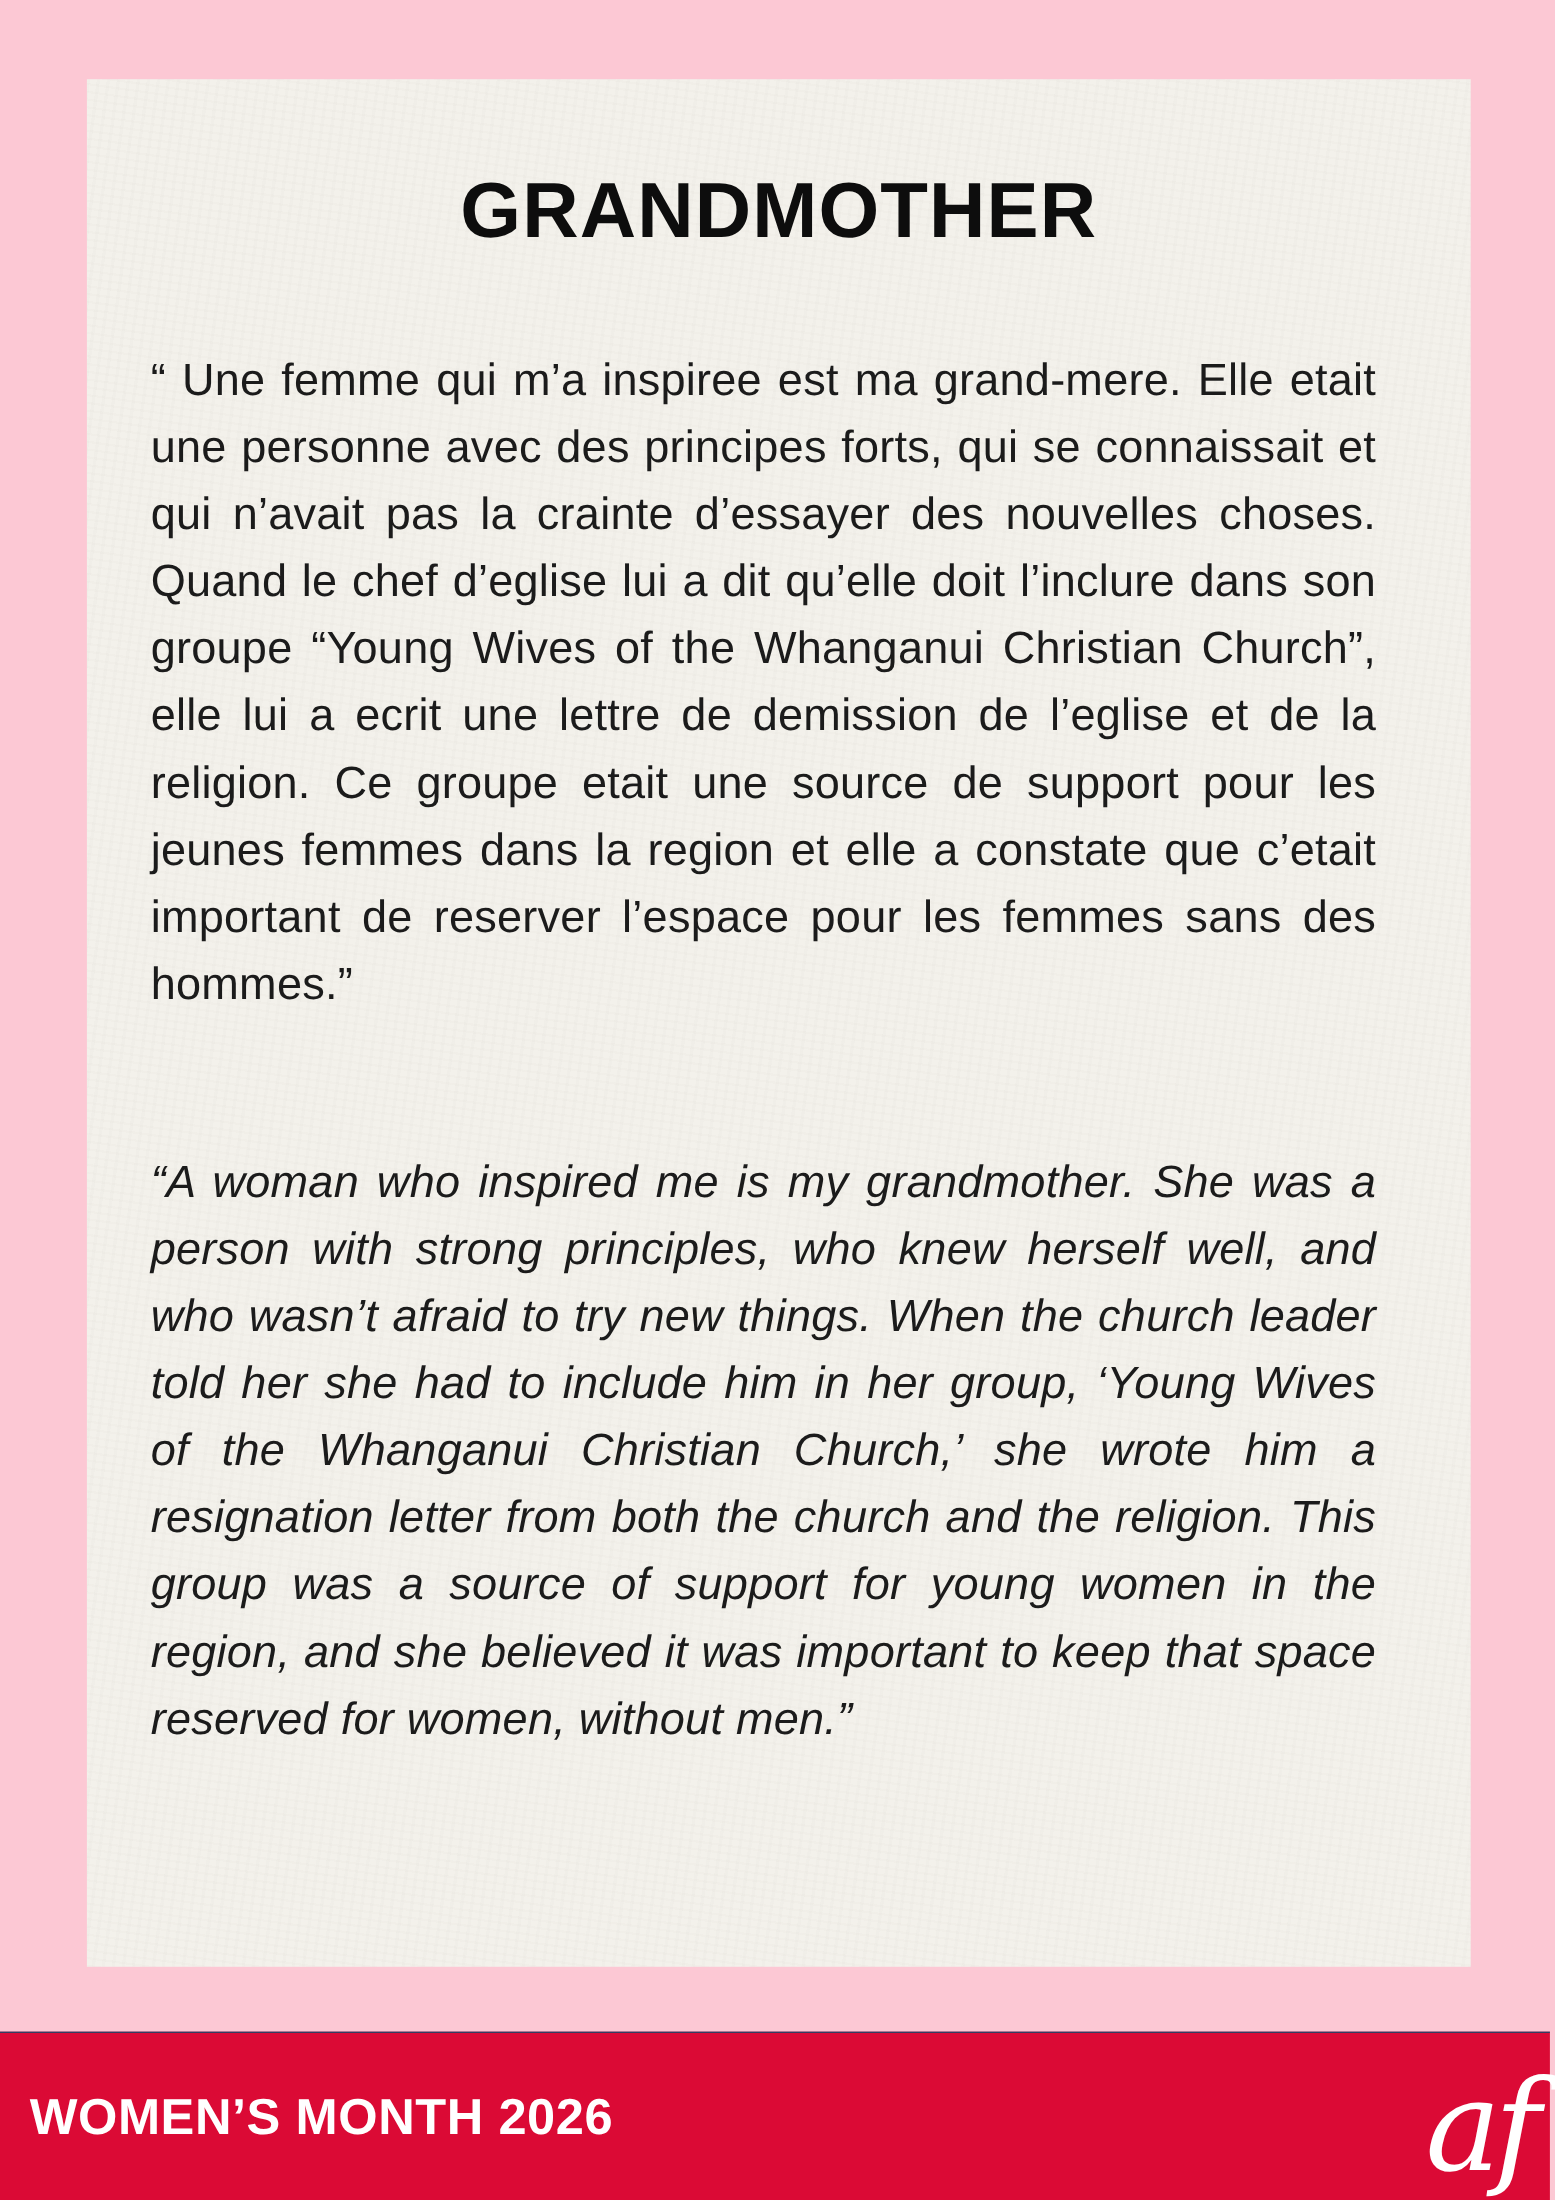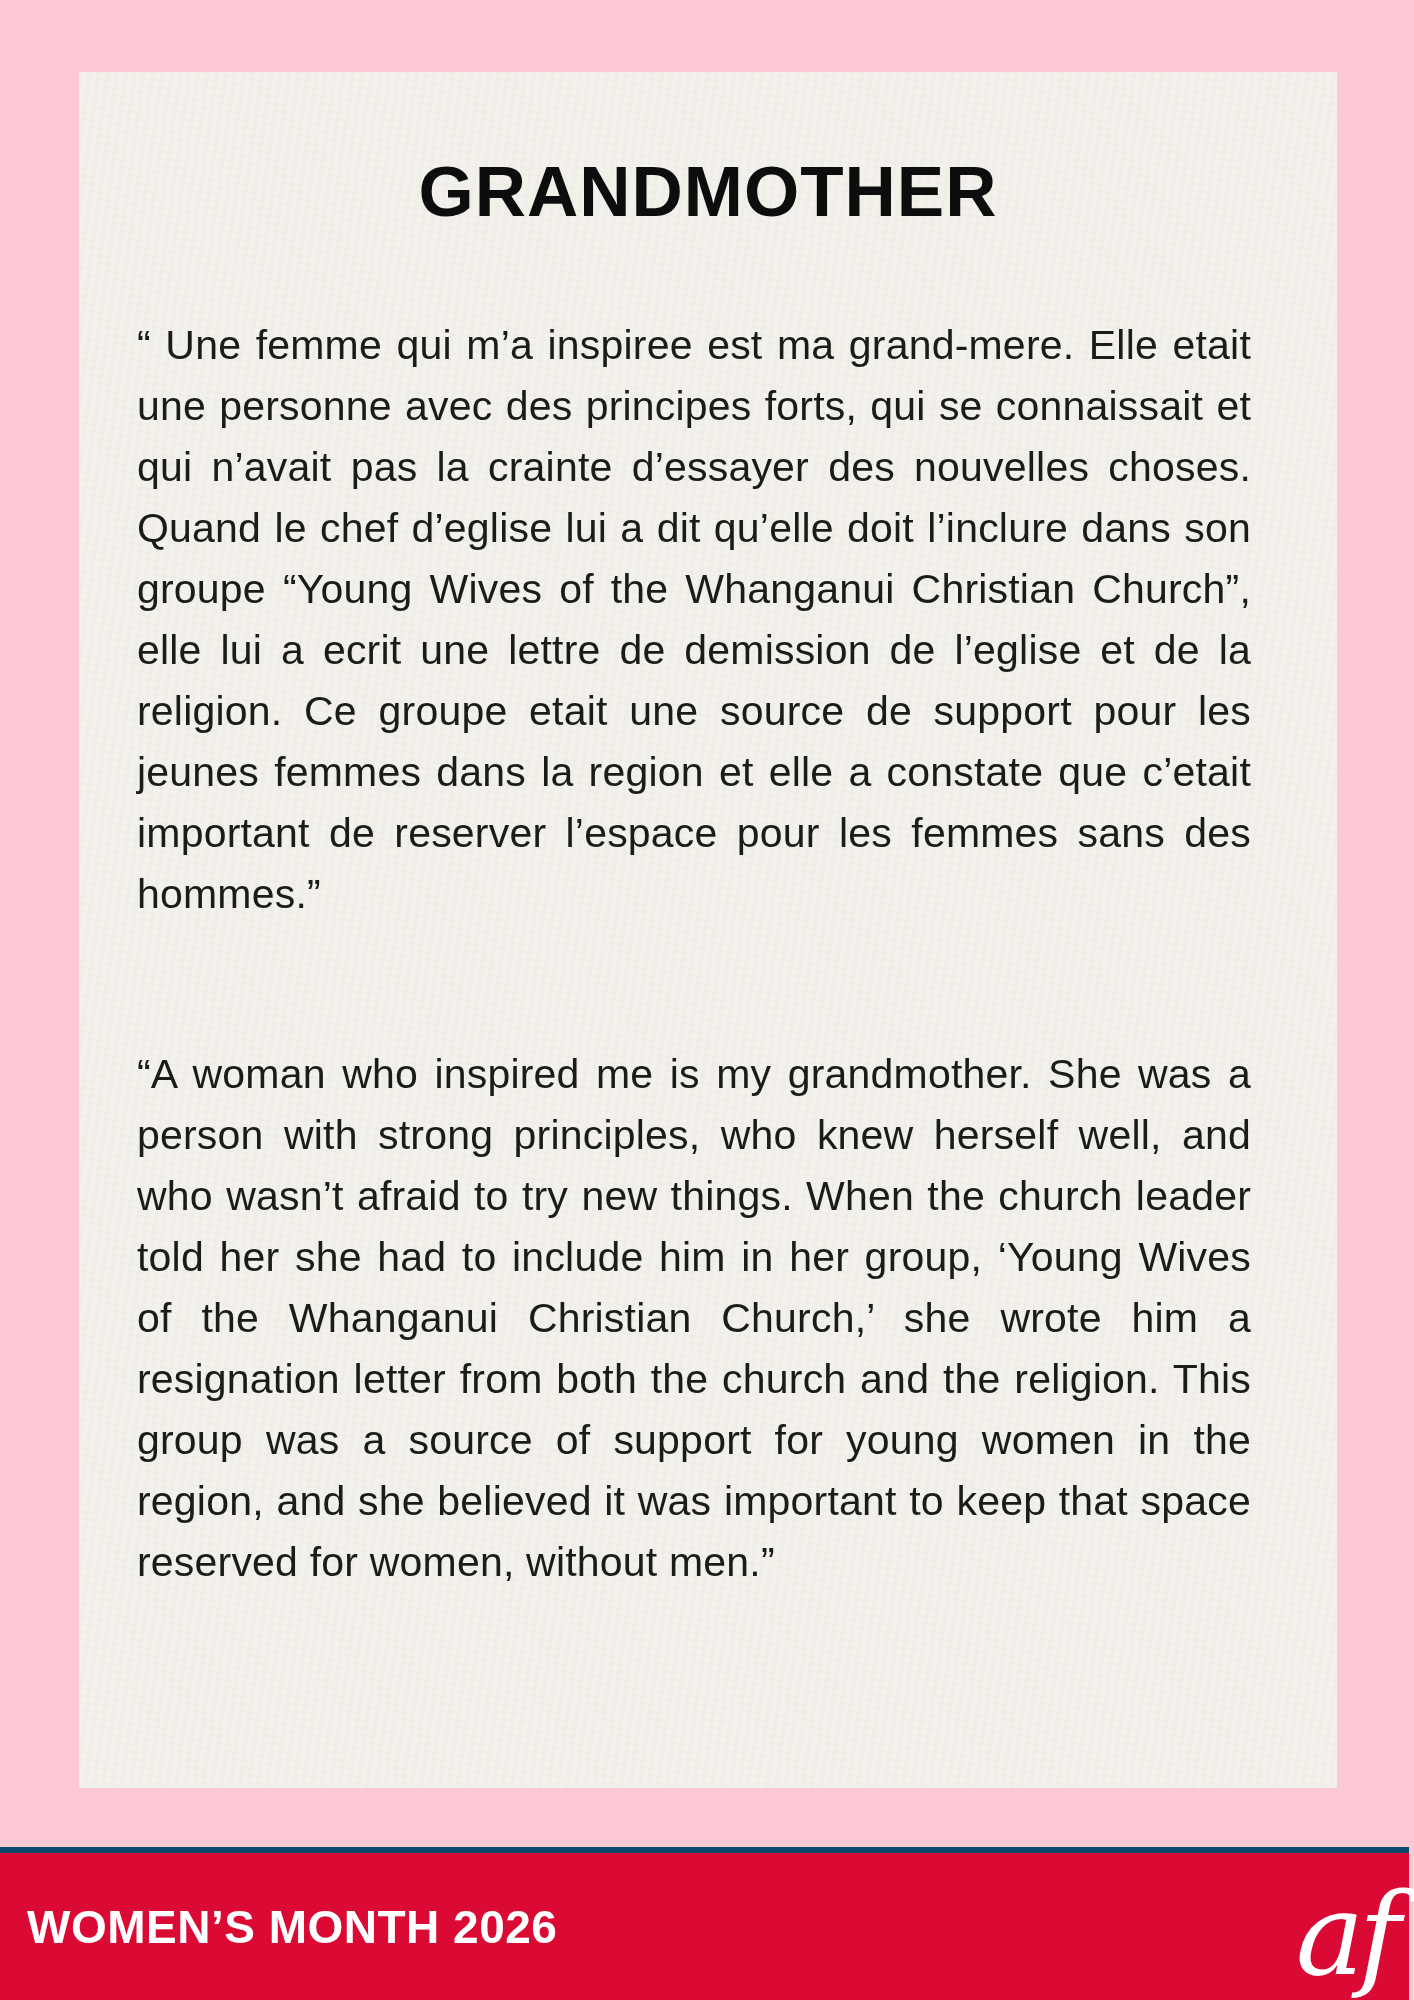--- a/index.html
+++ b/index.html
@@ -39,27 +39,28 @@
   .quote{
     margin:83px 86px 0 58px;
     font-size:41px;
     line-height:61px;
     color:var(--ink);
     text-align:justify;
     letter-spacing:0.2px;
   }
   .quote.en{
     margin-top:119px;
+    font-style:italic;
   }
   .footer-bar{
     position:absolute;
     left:0;right:5px;bottom:0;
     height:153px;
     background:var(--red);
-    border-top:6px solid #0c4a6e;
+    border-top:1px solid #0c4a6e;
     box-sizing:border-box;
   }
   .footer-label{
     position:absolute;
     left:27px;top:50%;
     transform:translateY(-50%);
     color:var(--white);
     font-weight:bold;
     font-size:46px;
     letter-spacing:0.5px;

